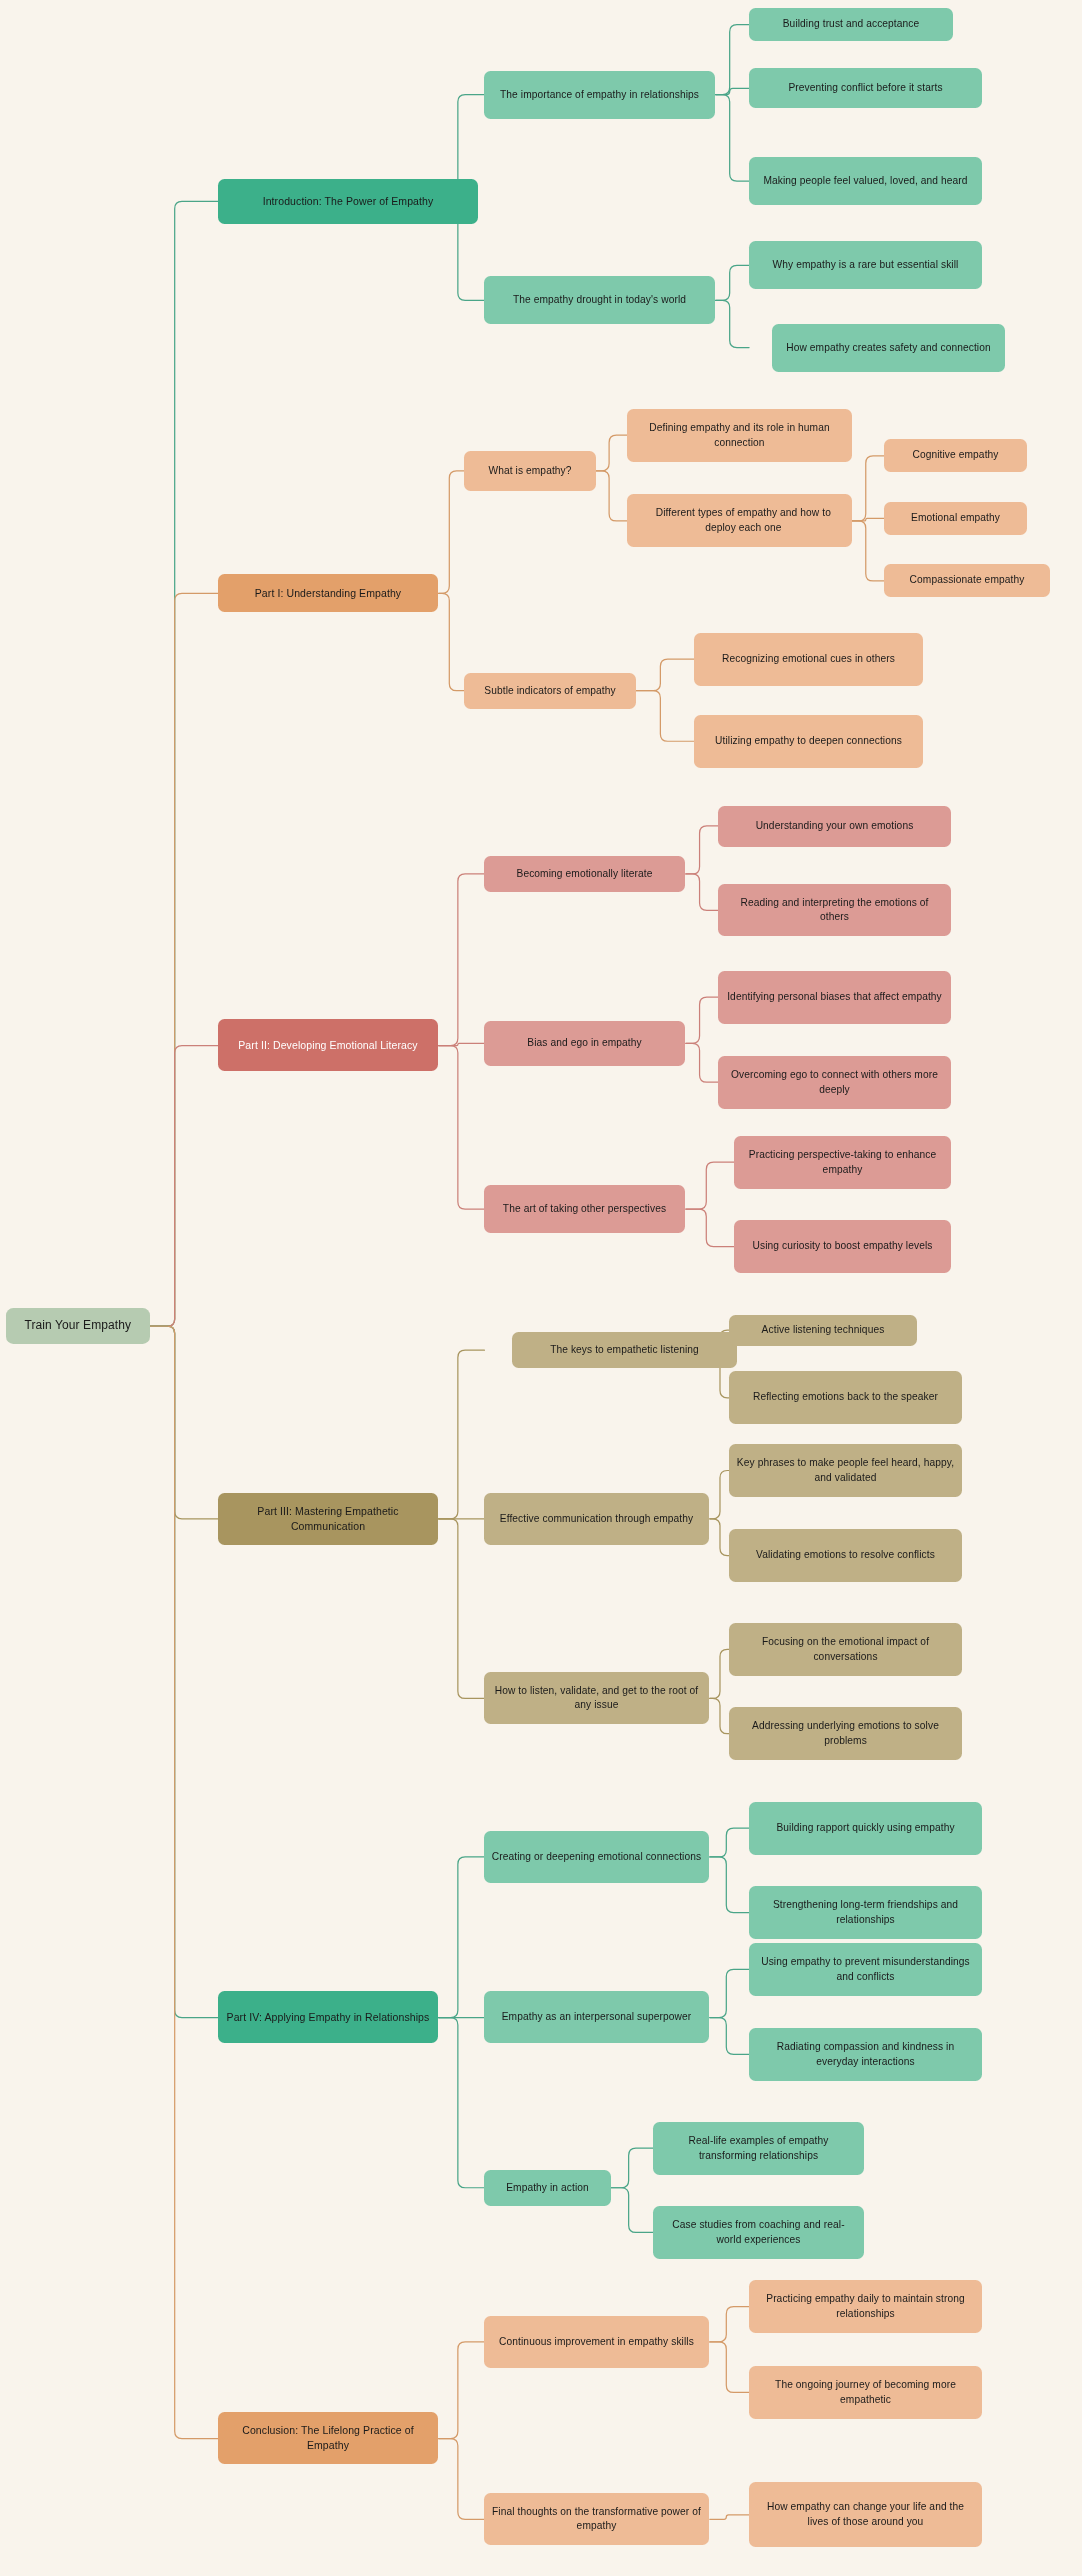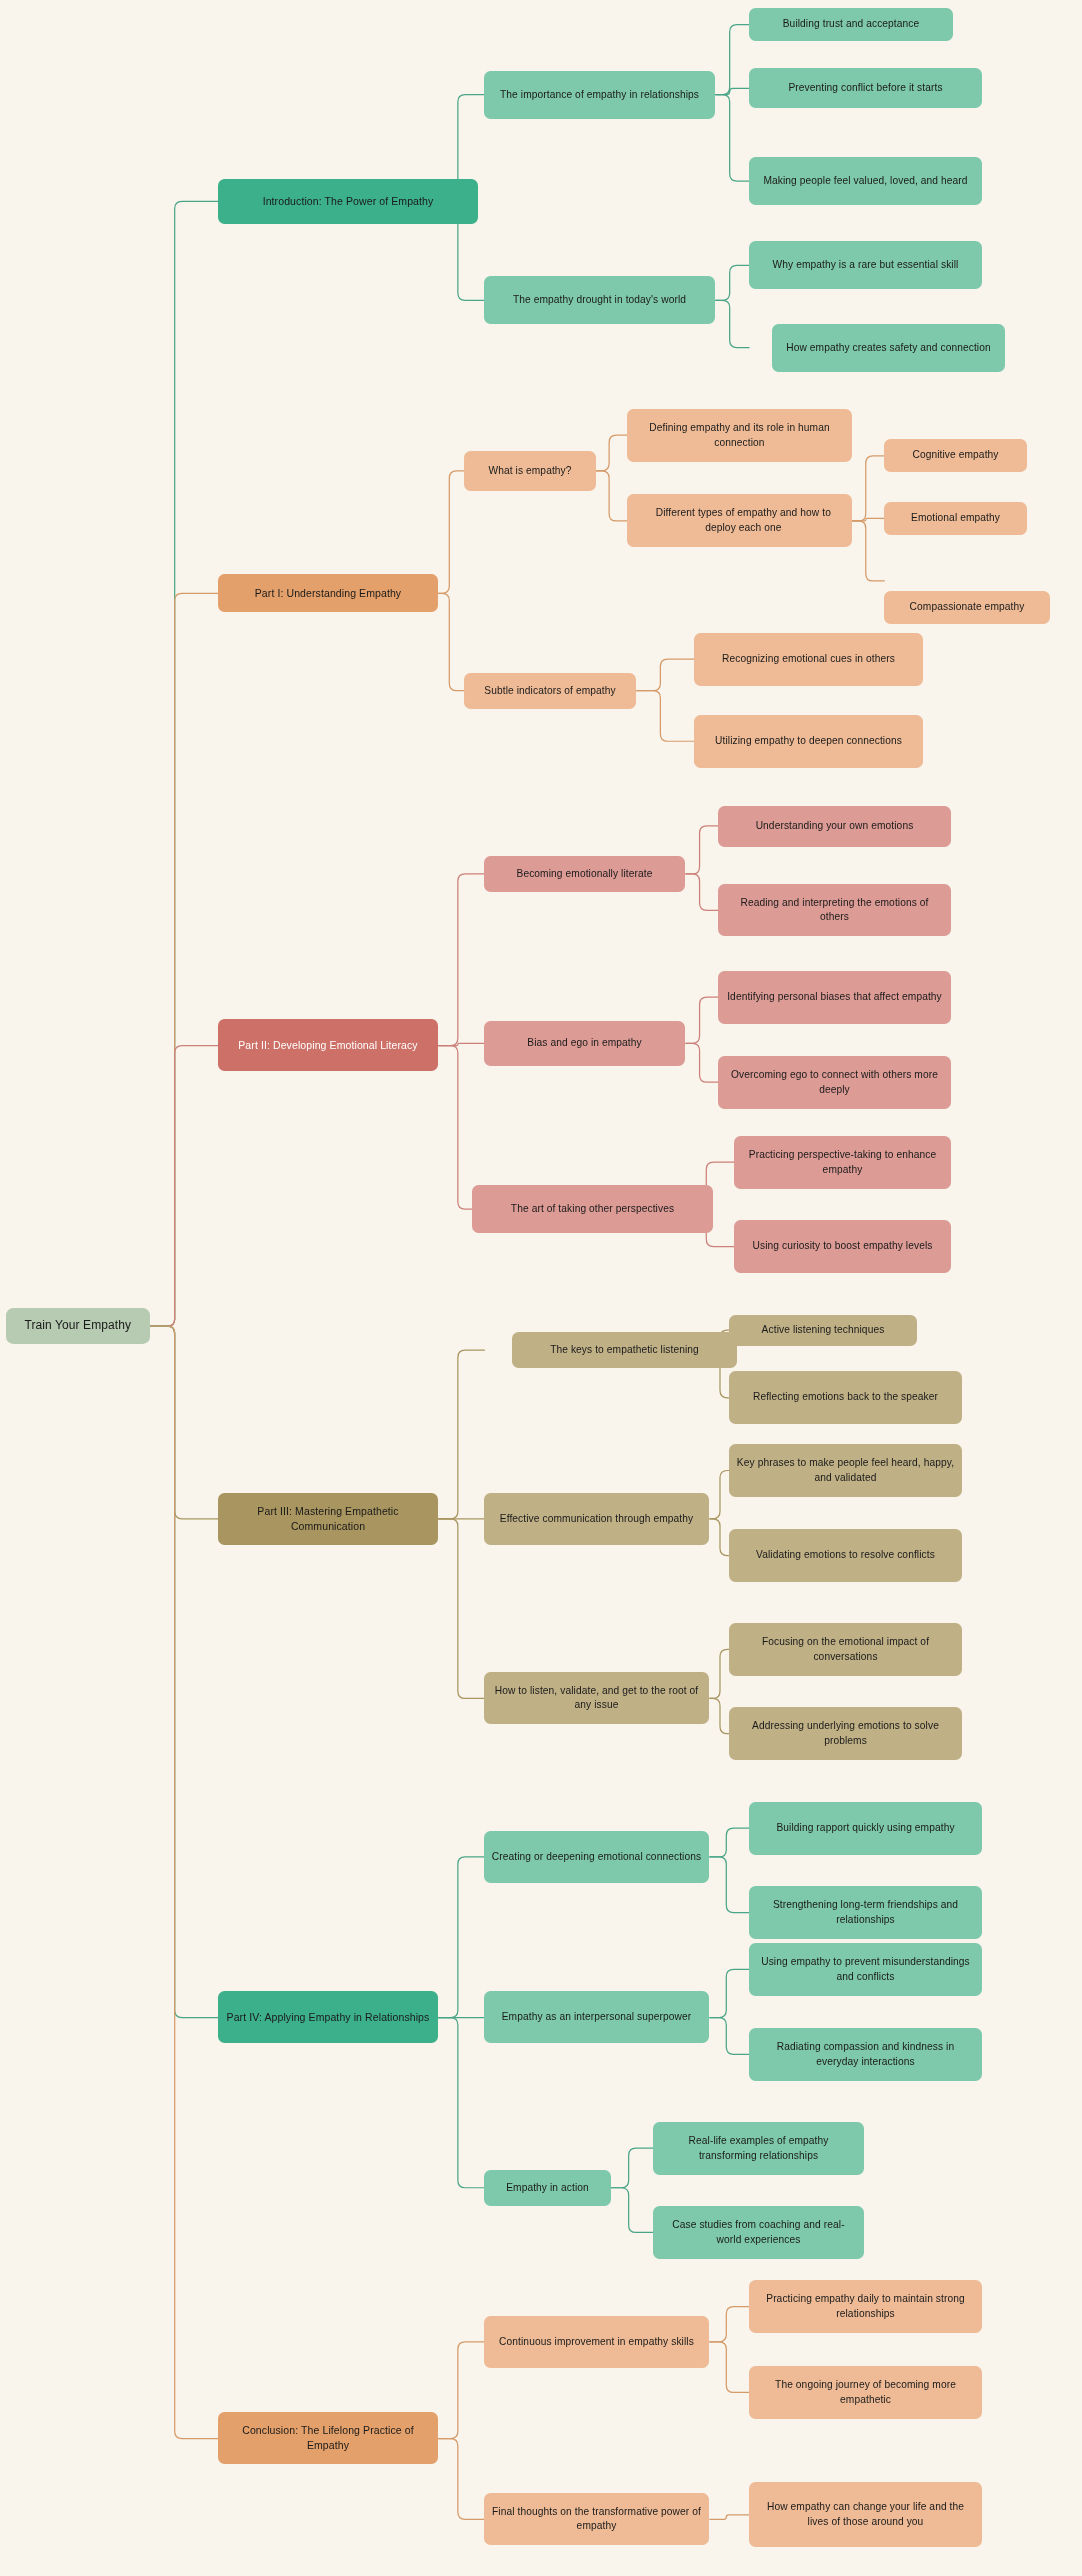--- a/index.html
+++ b/index.html
@@ -153,21 +153,21 @@
       </div>
       <div class="node l3" style="left: 627px; top: 494px; width: 225px; height: 53px; background: rgb(238, 187, 150); padding-left: 15px;">
         <span>Different types of empathy and how to deploy each one</span>
       </div>
       <div class="node l3" style="left: 884px; top: 439px; width: 143px; height: 33px; background: rgb(238, 187, 150);">
         <span>Cognitive empathy</span>
       </div>
       <div class="node l3" style="left: 884px; top: 502px; width: 143px; height: 33px; background: rgb(238, 187, 150);">
         <span>Emotional empathy</span>
       </div>
-      <div class="node l3" style="left: 884px; top: 564px; width: 166px; height: 33px; background: rgb(238, 187, 150); margin-top: 27px;">
+      <div class="node l3" style="left: 884px; top: 564px; width: 166px; height: 33px; background: rgb(238, 187, 150);">
         <span>Compassionate empathy</span>
       </div>
       <div class="node l2" style="left: 464px; top: 673px; width: 172px; height: 36px; background: rgb(238, 187, 150);">
         <span>Subtle indicators of empathy</span>
       </div>
       <div class="node l3" style="left: 694px; top: 633px; width: 229px; height: 53px; background: rgb(238, 187, 150);">
         <span>Recognizing emotional cues in others</span>
       </div>
       <div class="node l3" style="left: 694px; top: 715px; width: 229px; height: 53px; background: rgb(238, 187, 150);">
         <span>Utilizing empathy to deepen connections</span>
@@ -186,21 +186,21 @@
       </div>
       <div class="node l2" style="left: 484px; top: 1021px; width: 201px; height: 45px; background: rgb(220, 155, 149);">
         <span>Bias and ego in empathy</span>
       </div>
       <div class="node l3" style="left: 718px; top: 971px; width: 233px; height: 53px; background: rgb(220, 155, 149);">
         <span>Identifying personal biases that affect empathy</span>
       </div>
       <div class="node l3" style="left: 718px; top: 1056px; width: 233px; height: 53px; background: rgb(220, 155, 149);">
         <span>Overcoming ego to connect with others more deeply</span>
       </div>
-      <div class="node l2" style="left: 472px; top: 1185px; width: 241px; height: 48px; background: rgb(220, 155, 149);">
+      <div class="node l2" style="left: 484px; top: 1185px; width: 201px; height: 48px; background: rgb(220, 155, 149);">
         <span>The art of taking other perspectives</span>
       </div>
       <div class="node l3" style="left: 734px; top: 1136px; width: 217px; height: 53px; background: rgb(220, 155, 149);">
         <span>Practicing perspective-taking to enhance empathy</span>
       </div>
       <div class="node l3" style="left: 734px; top: 1220px; width: 217px; height: 53px; background: rgb(220, 155, 149);">
         <span>Using curiosity to boost empathy levels</span>
       </div>
       <div class="node l1" style="left: 218px; top: 1493px; width: 220px; height: 52px; background: rgb(168, 149, 95); color: rgb(26, 26, 26);">
         <span>Part III: Mastering Empathetic Communication</span>

